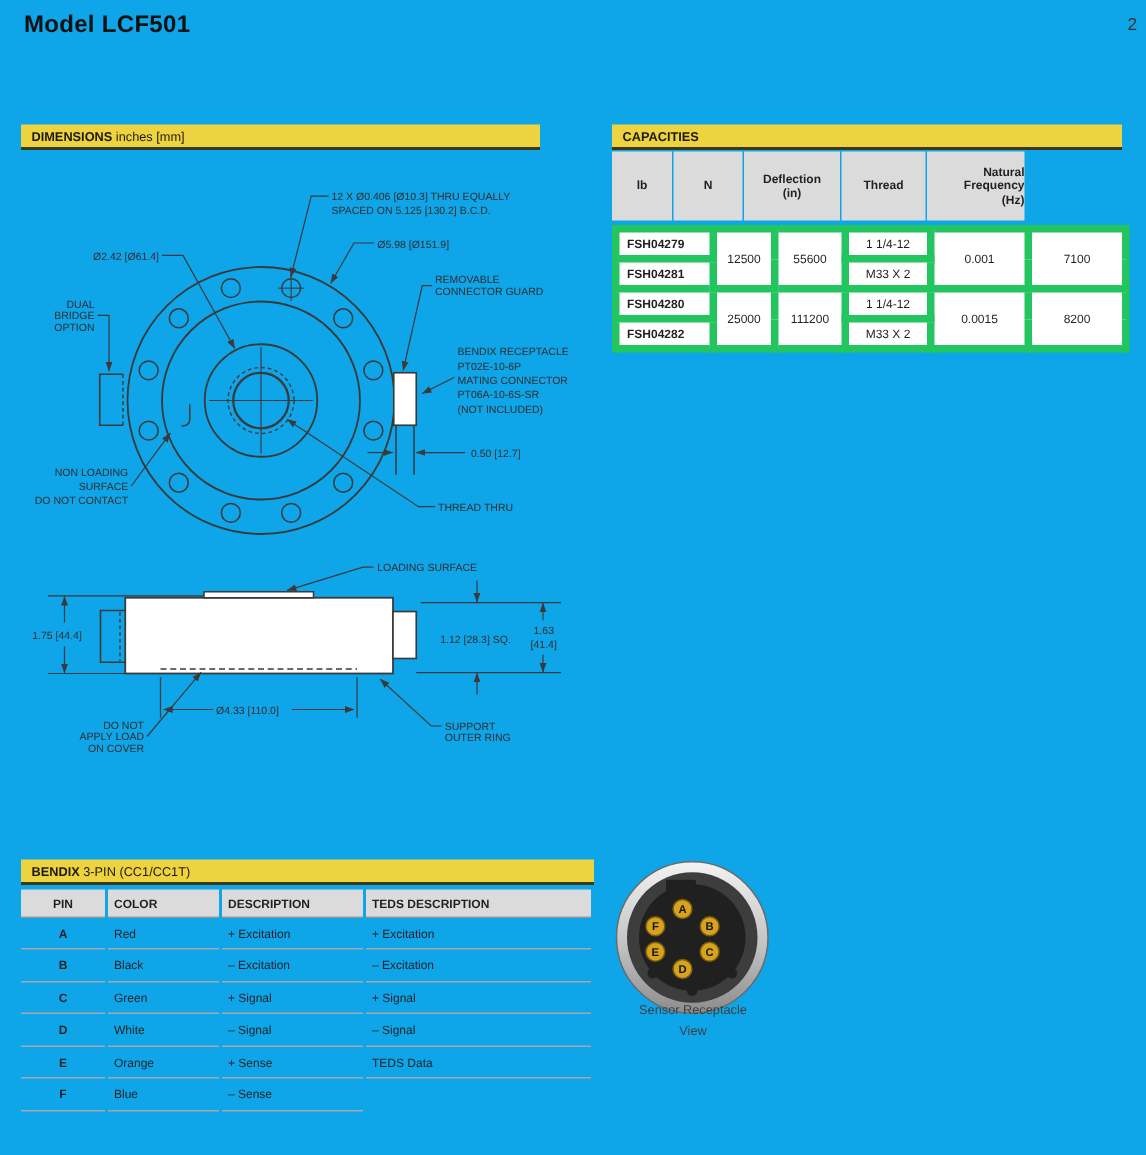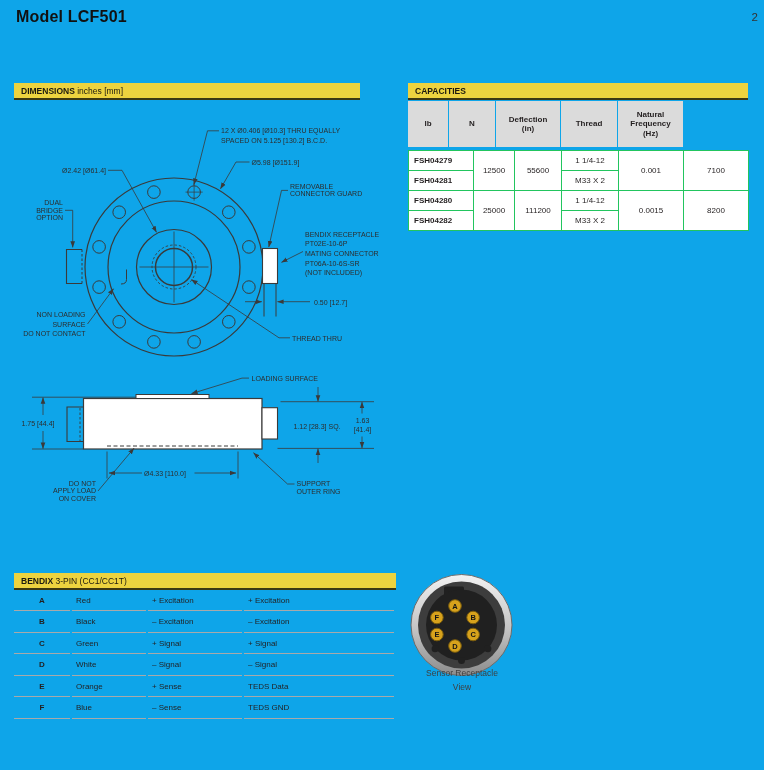--- a/index.html
+++ b/index.html
@@ -11,21 +11,21 @@
   .page-num { left:740px; top:11px; width:18px; text-align:right; font-size:11.5px; color:#333; }
 
   .bar { background:#EDD33F; border-bottom:2.5px solid #3c3813; height:16.5px; line-height:14px; font-size:8.5px; padding:1px 0 0 7px; color:#1c1a10; }
   .bar b { font-weight:bold; }
 
   
   .cap-head { display:flex; gap:1px; margin-top:1.5px; }
   .cap-head .hc { background:#dbdbdb; height:46px; display:flex; flex-direction:column; justify-content:center; align-items:center; font-size:8px; font-weight:bold; line-height:9.5px; text-align:center; }
   .cap-head .hc.left { align-items:flex-start; padding-left:6px; }
   table.cap { border-collapse:collapse; margin-top:3px; table-layout:fixed; width:340px; font-size:8px; }
-  table.cap td { border:1px solid #22c55e; height:20px; text-align:center; background:#fff; }
+  table.cap td { border:5px solid #22c55e; height:20px; text-align:center; background:#fff; }
   table.cap td.item { text-align:left; padding-left:5px; font-weight:bold; }
 
   
   .pin-head { display:flex; gap:2px; margin-top:3px; }
   .pin-head .hc { background:#dbdbdb; height:19px; line-height:19px; font-size:8px; font-weight:bold; border-bottom:1px solid #979797; }
   .pin-row { display:flex; gap:2px; }
   .pin-row .c { height:21.5px; line-height:21.5px; font-size:8px; border-bottom:1px solid #a9a9a9; }
   .cc-pin { width:56px; text-align:center; }
   .cc-color { width:74px; padding-left:4px; }
   .cc-desc { width:94px; padding-left:4px; }
@@ -172,21 +172,21 @@
   <div class="abs" style="left:408px; top:83px; width:340px;">
     <div class="bar"><b>CAPACITIES</b></div>
     <div class="cap-head">
       <div class="hc" style="width:40px;">lb</div>
       <div class="hc" style="width:46px;">N</div>
       <div class="hc" style="width:64px;">
         <span>Deflection</span>
         <span>(in)</span>
       </div>
       <div class="hc" style="width:56px;">Thread</div>
-      <div class="hc" style="width:65px;">
+      <div class="hc" style="width:65px;align-items:flex-end;">
         <span>Natural</span>
         <span>Frequency</span>
         <span>(Hz)</span>
       </div>
     </div>
     <table class="cap">
       <colgroup>
           <col style="width:65px">
           <col style="width:41px">
           <col style="width:47px">
@@ -218,20 +218,26 @@
       <tr>
         <td class="item">FSH04282</td>
         <td>M33 X 2</td>
       </tr>
     </tbody>
       </table>
   </div>
 
   <div class="abs" style="left:14px; top:573px; width:382px;">
     <div class="bar"><b>BENDIX</b>&nbsp;<span>3-PIN (CC1/CC1T)</span></div>
+    <div class="pin-head">
+      <div class="hc cc-pin">PIN</div>
+      <div class="hc cc-color">COLOR</div>
+      <div class="hc cc-desc">DESCRIPTION</div>
+      <div class="hc cc-teds">TEDS DESCRIPTION</div>
+    </div>
     <div class="pin-row">
       <div class="c cc-pin">A</div>
       <div class="c cc-color">Red</div>
       <div class="c cc-desc">+ Excitation</div>
       <div class="c cc-teds">+ Excitation</div>
     </div>
     <div class="pin-row">
       <div class="c cc-pin">B</div>
       <div class="c cc-color">Black</div>
       <div class="c cc-desc">– Excitation</div>
@@ -252,21 +258,20 @@
     <div class="pin-row">
       <div class="c cc-pin">E</div>
       <div class="c cc-color">Orange</div>
       <div class="c cc-desc">+ Sense</div>
       <div class="c cc-teds">TEDS Data</div>
     </div>
     <div class="pin-row">
       <div class="c cc-pin">F</div>
       <div class="c cc-color">Blue</div>
       <div class="c cc-desc">– Sense</div>
-      <div class="c cc-teds">TEDS GND</div>
     </div>
   </div>
 
   <svg class="abs" style="left:399px; top:567px;" width="126" height="122" viewBox="0 0 126 122">
     <defs>
       <linearGradient id="silver" x1="0" y1="0" x2="0" y2="1">
         <stop offset="0" stop-color="#f2f2f2"></stop>
           <stop offset="0.55" stop-color="#c3c3c3"></stop>
           <stop offset="1" stop-color="#8c8c8c"></stop>
       </linearGradient>

